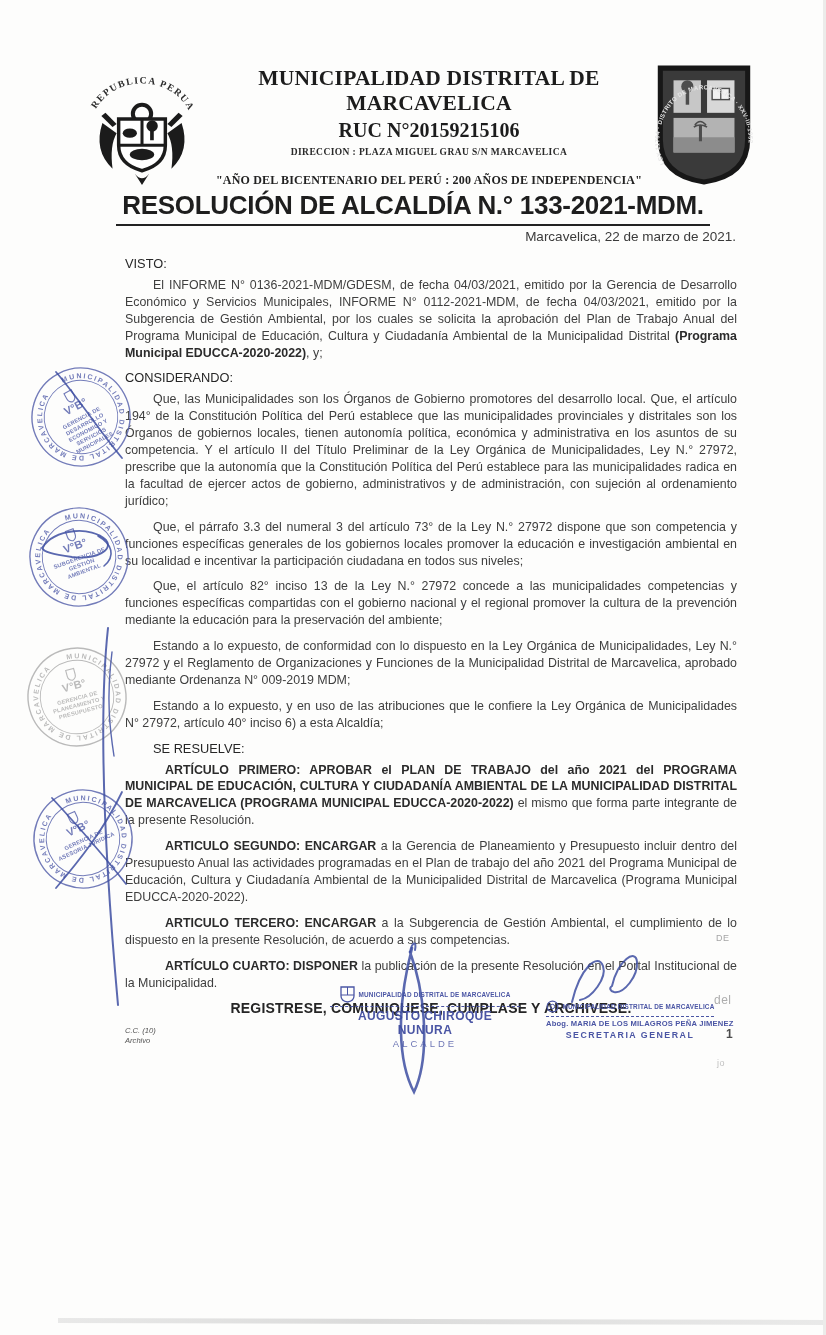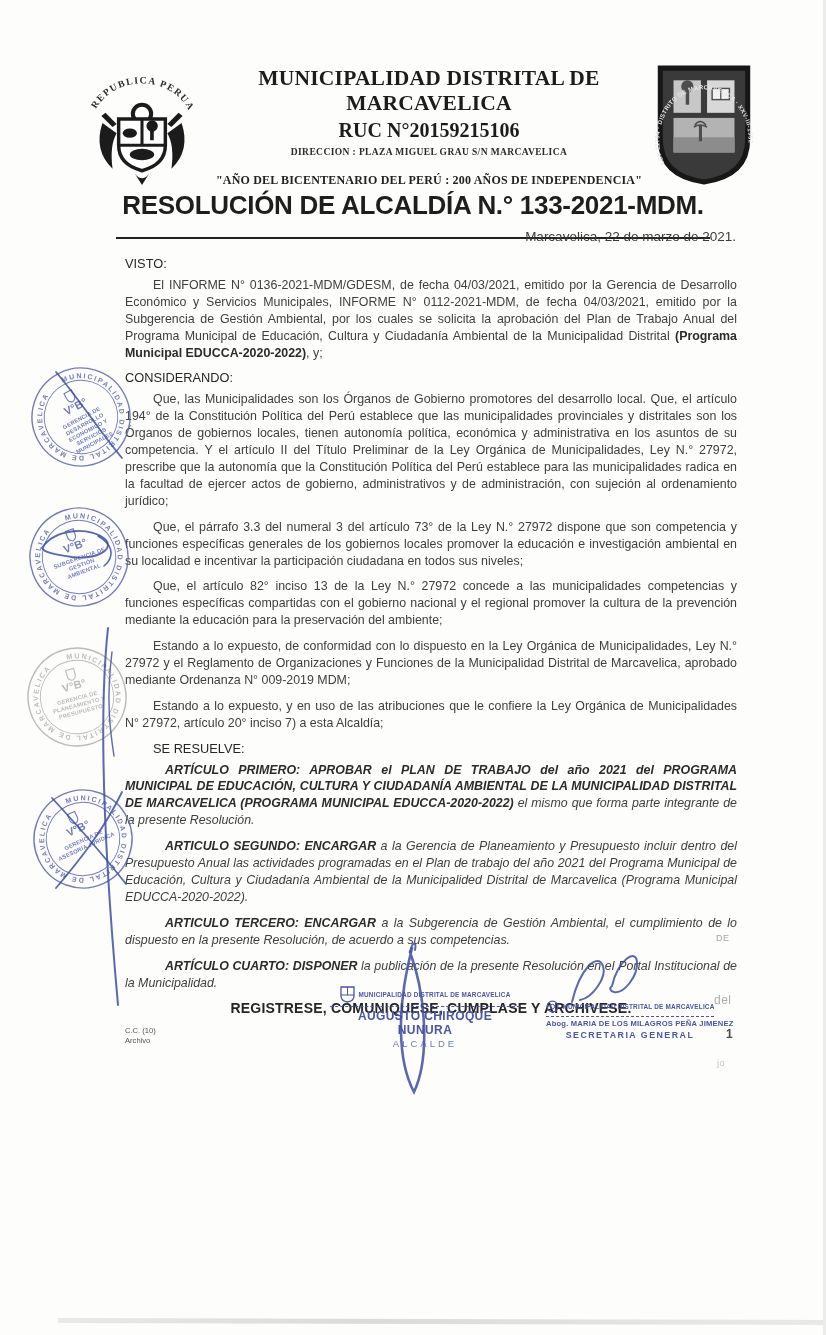--- a/index.html
+++ b/index.html
@@ -12,35 +12,35 @@
   .coat{position:absolute;left:76px;top:56px;width:132px;height:134px;}
   .head-center{position:absolute;left:205px;top:66px;width:448px;text-align:center;color:#1c1c1c;}
   .muni{font-family:"Liberation Serif",serif;font-weight:700;font-size:21.5px;letter-spacing:.2px;}
   .ruc{font-family:"Liberation Serif",serif;font-weight:700;font-size:20px;margin-top:3px;}
   .addr{font-family:"Liberation Serif",serif;font-weight:700;font-size:9.5px;letter-spacing:.4px;margin-top:5px;color:#2a2a2a;}
   .motto{font-family:"Liberation Serif",serif;font-weight:700;font-size:12px;letter-spacing:.2px;margin-top:16px;color:#222;}
   .shield{position:absolute;left:650px;top:60px;width:108px;height:128px;}
   .title-wrap{position:absolute;left:0;top:190px;width:826px;text-align:center;}
   .title{
     display:inline-block;font-weight:700;font-size:26px;letter-spacing:-.3px;color:#1e1e1e;
-    border-bottom:2.5px solid #222;padding:0 6px 16px 6px;
+    border-bottom:2.5px solid #222;padding:0 6px 3px 6px;
   }
   .dateline{position:absolute;right:90px;top:229px;font-size:13.5px;color:#3a3a3a;}
   
   .body{
     position:absolute;left:125px;top:256px;width:612px;
     font-size:12.4px;line-height:16.9px;text-align:justify;color:#3e3e3e;
   }
   .hdg{font-weight:400;color:#262626;margin:0 0 4px 0;font-size:12.8px;}
   .hdg.indent{text-indent:28px;margin-top:2px;}
   .para{margin:0 0 9px 0;text-indent:28px;}
-  .para.art{text-indent:40px;font-style:italic;}
+  .para.art{text-indent:40px;}
   .para b{color:#2b2b2b;}
   .closing{margin:6px 0 0 0;text-align:center;font-weight:700;font-size:14px;letter-spacing:.2px;color:#252525;}
-  .cc{margin-top:9px;font-size:7.6px;color:#555;line-height:10px;}
+  .cc{margin-top:9px;font-size:7.6px;font-style:italic;color:#555;line-height:10px;}
   
   .stamp{position:absolute;width:102px;height:102px;transform:rotate(var(--rot,-20deg));opacity:.82;}
   .stamp svg{position:absolute;inset:0;width:100%;height:100%;}
   .stamp .ring{fill:none;stroke:currentColor;stroke-width:1.4;}
   .stamp .ring.thin{stroke-width:.9;}
   .stamp .ringtext{font-size:6.9px;letter-spacing:1.7px;fill:currentColor;font-weight:700;}
   .stamp .emb{fill:none;stroke:currentColor;stroke-width:1.1;}
   .stamp .vb{position:absolute;left:0;top:33px;width:100%;text-align:center;font-weight:700;font-size:11px;}
   .stamp .office{
     position:absolute;left:19%;top:49px;width:62%;text-align:center;
@@ -132,21 +132,21 @@
 
   <div class="body">
     <p class="hdg">VISTO:</p>
     <p class="para"><span>El INFORME N° 0136-2021-MDM/GDESM, de fecha 04/03/2021, emitido por la Gerencia de Desarrollo Económico y Servicios Municipales, INFORME N° 0112-2021-MDM, de fecha 04/03/2021, emitido por la Subgerencia de Gestión Ambiental, por los cuales se solicita la aprobación del Plan de Trabajo Anual del Programa Municipal de Educación, Cultura y Ciudadanía Ambiental de la Municipalidad Distrital </span><b>(Programa Municipal EDUCCA-2020-2022)</b><span>, y;</span></p>
 
     <p class="hdg">CONSIDERANDO:</p>
     <p class="para">Que, las Municipalidades son los Órganos de Gobierno promotores del desarrollo local. Que, el artículo 194° de la Constitución Política del Perú establece que las municipalidades provinciales y distritales son los Órganos de gobiernos locales, tienen autonomía política, económica y administrativa en los asuntos de su competencia. Y el artículo II del Título Preliminar de la Ley Orgánica de Municipalidades, Ley N.° 27972, prescribe que la autonomía que la Constitución Política del Perú establece para las municipalidades radica en la facultad de ejercer actos de gobierno, administrativos y de administración, con sujeción al ordenamiento jurídico;</p>
     <p class="para">Que, el párrafo 3.3 del numeral 3 del artículo 73° de la Ley N.° 27972 dispone que son competencia y funciones específicas generales de los gobiernos locales promover la educación e investigación ambiental en su localidad e incentivar la participación ciudadana en todos sus niveles;</p>
     <p class="para">Que, el artículo 82° inciso 13 de la Ley N.° 27972 concede a las municipalidades competencias y funciones específicas compartidas con el gobierno nacional y el regional promover la cultura de la prevención mediante la educación para la preservación del ambiente;</p>
     <p class="para">Estando a lo expuesto, de conformidad con lo dispuesto en la Ley Orgánica de Municipalidades, Ley N.° 27972 y el Reglamento de Organizaciones y Funciones de la Municipalidad Distrital de Marcavelica, aprobado mediante Ordenanza N° 009-2019 MDM;</p>
-    <p class="para">Estando a lo expuesto, y en uso de las atribuciones que le confiere la Ley Orgánica de Municipalidades N° 27972, artículo 20° inciso 7) a esta Alcaldía;</p>
+    <p class="para">Estando a lo expuesto, y en uso de las atribuciones que le confiere la Ley Orgánica de Municipalidades N° 27972, artículo 40° inciso 6) a esta Alcaldía;</p>
 
     <p class="hdg indent">SE RESUELVE:</p>
     <p class="para art"><b>ARTÍCULO PRIMERO: APROBAR el PLAN DE TRABAJO del año 2021 del PROGRAMA MUNICIPAL DE EDUCACIÓN, CULTURA Y CIUDADANÍA AMBIENTAL DE LA MUNICIPALIDAD DISTRITAL DE MARCAVELICA (PROGRAMA MUNICIPAL EDUCCA-2020-2022)</b><span> el mismo que forma parte integrante de la presente Resolución.</span></p>
     <p class="para art"><b>ARTICULO SEGUNDO: ENCARGAR</b><span> a la Gerencia de Planeamiento y Presupuesto incluir dentro del Presupuesto Anual las actividades programadas en el Plan de trabajo del año 2021 del Programa Municipal de Educación, Cultura y Ciudadanía Ambiental de la Municipalided Distrital de Marcavelica (Programa Municipal EDUCCA-2020-2022).</span></p>
     <p class="para art"><b>ARTICULO TERCERO: ENCARGAR</b><span> a la Subgerencia de Gestión Ambiental, el cumplimiento de lo dispuesto en la presente Resolución, de acuerdo a sus competencias.</span></p>
     <p class="para art"><b>ARTÍCULO CUARTO: DISPONER</b><span> la publicación de la presente Resolución en el Portal Institucional de la Municipalidad.</span></p>
 
     <p class="closing">REGISTRESE, COMUNIQUESE, CUMPLASE Y ARCHIVESE.</p>
     <div class="cc">
       <div>C.C. (10)</div>

